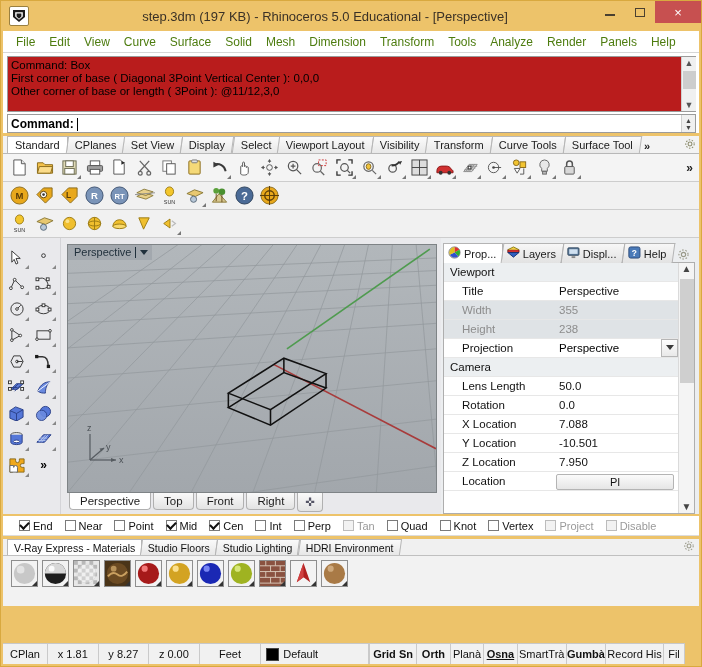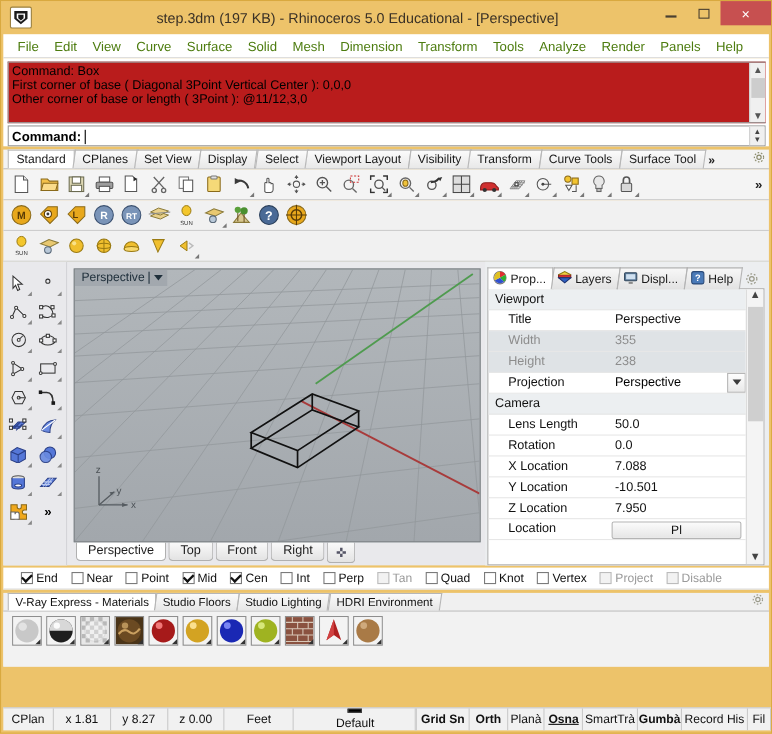--- a/index.html
+++ b/index.html
@@ -364,21 +364,21 @@
     cursor:default;
   }
   .swatch .corner {
     position:absolute; right:0; bottom:0;
     width:0;height:0;border-left:5px solid transparent;border-bottom:5px solid #333;
   }
   .matblank { height:16px; background:#f2f2f2; }
 
   
   .statusbar {
-    position:absolute; left:2px; right:0; bottom:2px;
+    position:absolute; left:2px; right:16px; bottom:2px;
     height: 21px;
     background:#f1f1f1;
     border-top:1px solid #c8c8c8;
     display:flex; align-items:stretch;
   }
   .scell {
     display:flex; align-items:center; justify-content:center;
     border-right:1px solid #cacaca;
     font-size:11px; color:#111;
     padding: 0 4px;
@@ -1309,21 +1309,21 @@
     </div>
     <div class="matblank"></div>
   </div>
 
   <div class="statusbar">
     <div class="scell" style="width:48px;">CPlan</div>
     <div class="scell" style="width:54px;">x 1.81</div>
     <div class="scell" style="width:54px;">y 8.27</div>
     <div class="scell" style="width:54px;">z 0.00</div>
     <div class="scell" style="width:66px;">Feet</div>
-    <div class="scell layercell" style="width:116px;flex-direction:column;">
+    <div class="scell layercell" style="width:116px;">
       <span class="layerswatch"></span>
       <span>Default</span>
     </div>
     <div class="sgap"></div>
     <div class="scell bold" style="width:50px;">Grid Sn</div>
     <div class="scell bold" style="width:36px;">Orth</div>
     <div class="scell" style="width:35px;">Planà</div>
     <div class="scell bold" style="width:36px;text-decoration:underline;">Osna</div>
     <div class="scell" style="width:52px;">SmartTrà</div>
     <div class="scell bold" style="width:42px;">Gumbà</div>

